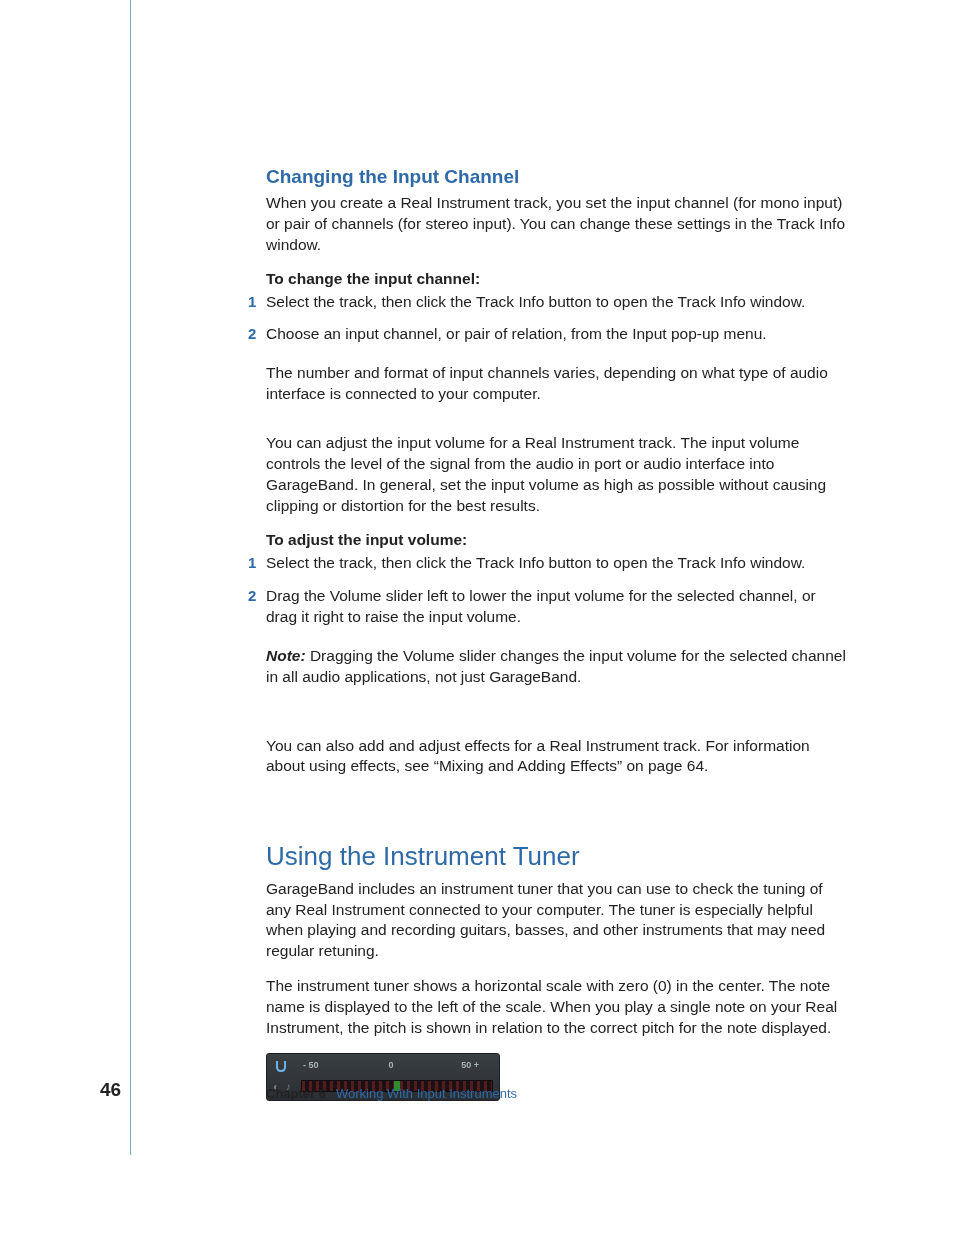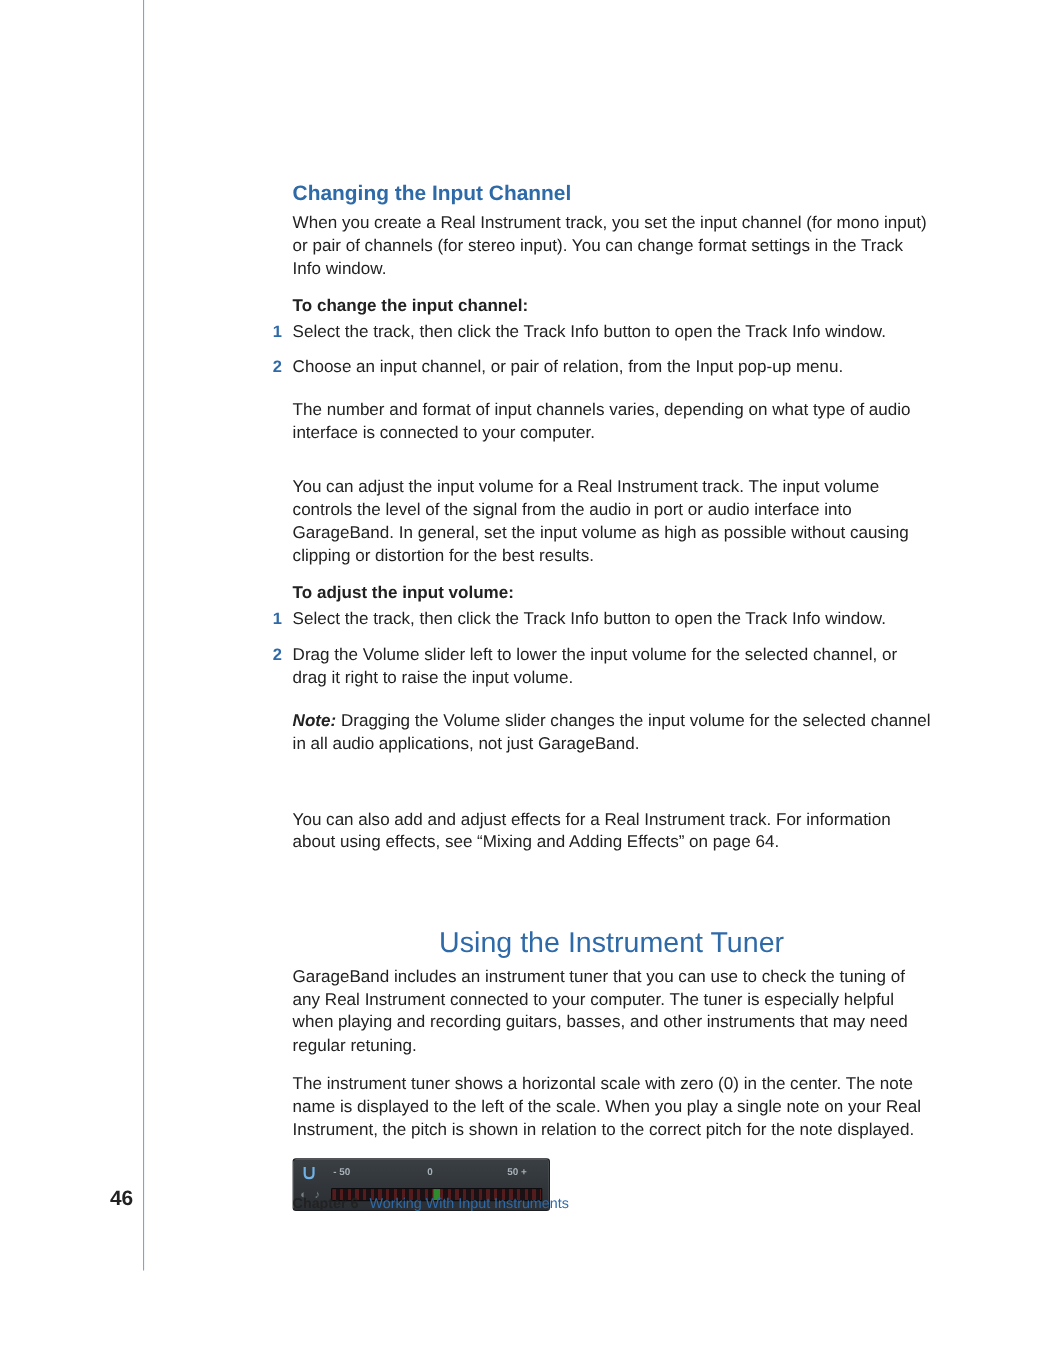--- a/index.html
+++ b/index.html
@@ -36,21 +36,20 @@
     font-weight: 600;
     margin: 0 0 4px 0;
     line-height: 1.2;
   }
   .h1 {
     color: #2f6aa8;
     font-size: 26px;
     font-weight: 400;
     margin: 0 0 6px 0;
     line-height: 1.2;
-    text-align: center;
   }
   p {
     margin: 0 0 14px 0;
     font-size: 15.5px;
     line-height: 1.35;
     color: #222;
   }
   .instr-lead {
     font-weight: 700;
     font-size: 15.5px;
@@ -178,21 +177,21 @@
 </style>
 </head>
 <body>
 
 <div class="page">
   <div class="left-rule"></div>
 
   <div class="content">
 
     <div class="h2">Changing the Input Channel</div>
-    <p>When you create a Real Instrument track, you set the input channel (for mono input) or pair of channels (for stereo input). You can change format settings in the Track Info window.</p>
+    <p>When you create a Real Instrument track, you set the input channel (for mono input) or pair of channels (for stereo input). You can change these settings in the Track Info window.</p>
     <div class="instr-lead">To change the input channel:</div>
     <ol class="steps">
       <li><span class="num">1</span><span>Select the track, then click the Track Info button to open the Track Info window.</span></li>
       <li><span class="num">2</span><span>Choose an input channel, or pair of relation, from the Input pop-up menu.</span></li>
     </ol>
     <p>The number and format of input channels varies, depending on what type of audio interface is connected to your computer.</p>
 
     <div class="section-gap"></div>
 
     <p>You can adjust the input volume for a Real Instrument track. The input volume controls the level of the signal from the audio in port or audio interface into GarageBand. In general, set the input volume as high as possible without causing clipping or distortion for the best results.</p>

